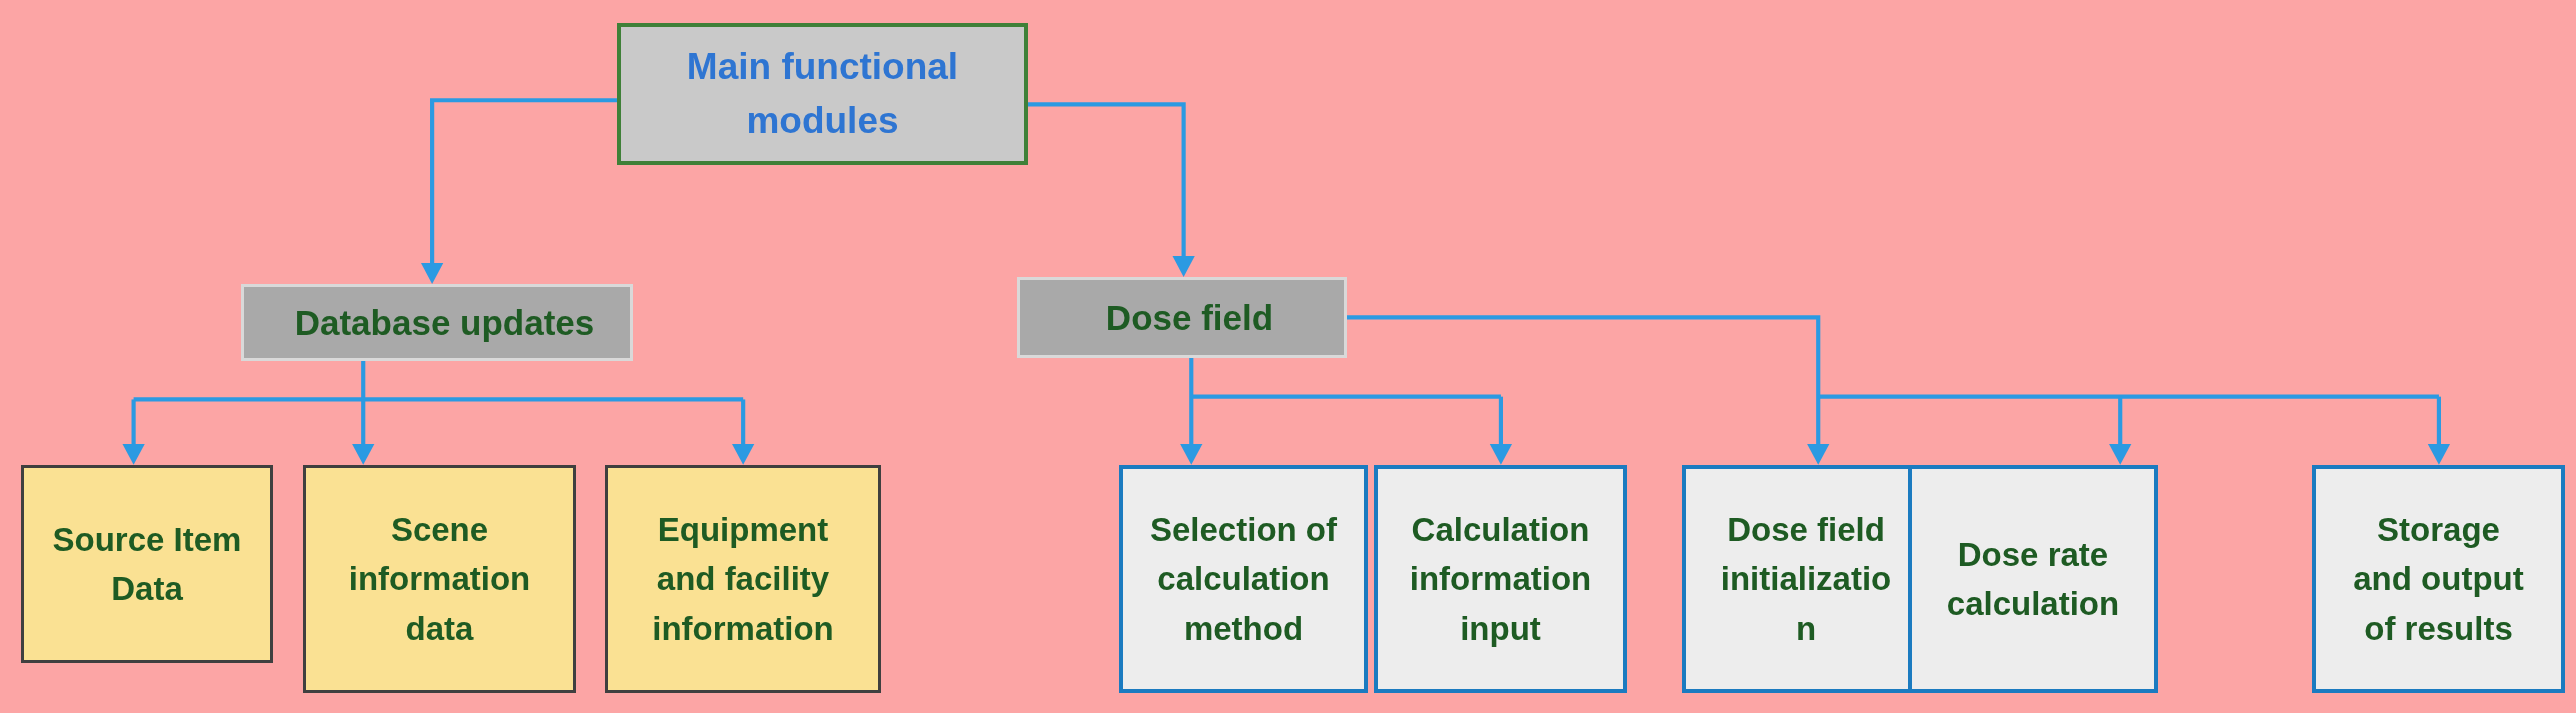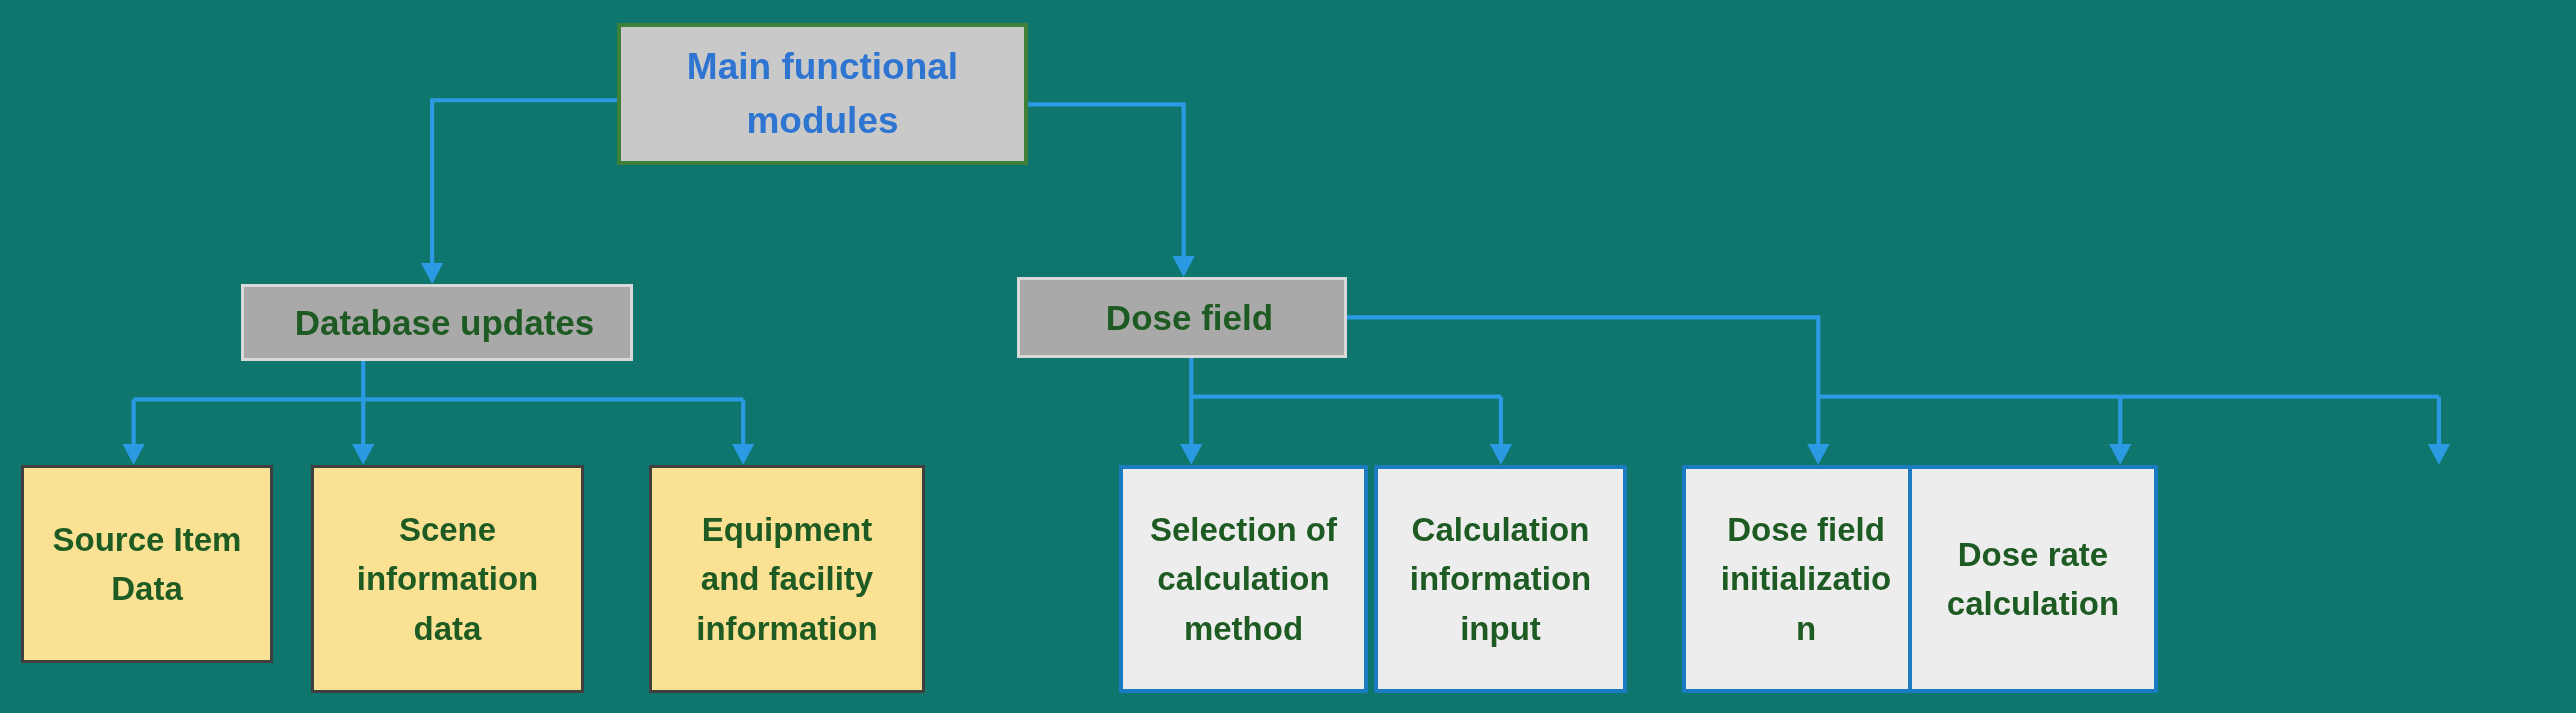--- a/index.html
+++ b/index.html
@@ -1,20 +1,20 @@
 <!DOCTYPE html>
 <html style="--connector: #2B9AE2; --main-fill: #C9C9C9; --main-border: #3F8038; --main-text: #2E75D2; --level2-fill: #A9A9A9; --level2-border: #D9D9D9; --green-text: #1E5B23; --yellow-fill: #FAE193; --yellow-border: #3F3F3F; --gray-fill: #EDEDED; --blue-border: #1B7BC0;font-size:11px"><head>
 <meta charset="utf-8">
 <style>
   html, body { margin: 0; padding: 0; background: #ffffff; }
   #stage {
     position: relative;
     width: 2576px;
     height: 714px;
-    background: #0f766e;
+    background: #fca5a5;
     font-family: "Liberation Sans", sans-serif;
     overflow: hidden;
   }
   #edges {
     position: absolute;
     left: 0; top: 0;
     width: 2576px; height: 714px;
   }
   .edge {
     stroke: var(--connector);
@@ -103,32 +103,35 @@
   </svg>
 
   <div class="node node-main" style="left:617px; top:23px; width:411px; height:142px;">Main functional
 modules</div>
 
   <div class="node node-l2" style="left:241px; top:284px; width:392px; height:77px;">Database updates</div>
   <div class="node node-l2" style="left:1017px; top:277px; width:330px; height:81px;">Dose field</div>
 
   <div class="node node-yellow" style="left:21px; top:465px; width:252px; height:198px;">Source Item
 Data</div>
-  <div class="node node-yellow" style="left:303px; top:465px; width:273px; height:228px;margin-left:8px;">Scene
+  <div class="node node-yellow" style="left:303px; top:465px; width:273px; height:228px;">Scene
 information
 data</div>
-  <div class="node node-yellow" style="left:605px; top:465px; width:276px; height:228px;margin-left:44px;">Equipment
+  <div class="node node-yellow" style="left:605px; top:465px; width:276px; height:228px;">Equipment
 and facility
 information</div>
 
   <div class="node node-blue" style="left:1083px; top:465px; width:249px; height:228px;margin-left:36px;">Selection of
 calculation
 method</div>
   <div class="node node-blue" style="left:1374px; top:465px; width:253px; height:228px;">Calculation
 information
 input</div>
   <div class="node node-blue" style="left:1682px; top:465px; width:248px; height:228px;">Dose field
 initializatio
 n</div>
   <div class="node node-blue" style="left:1908px; top:465px; width:250px; height:228px;">Dose rate
 calculation</div>
+  <div class="node node-blue" style="left:2312px; top:465px; width:253px; height:228px;">Storage
+and output
+of results</div>
 </div>
 
 
 </body></html>

